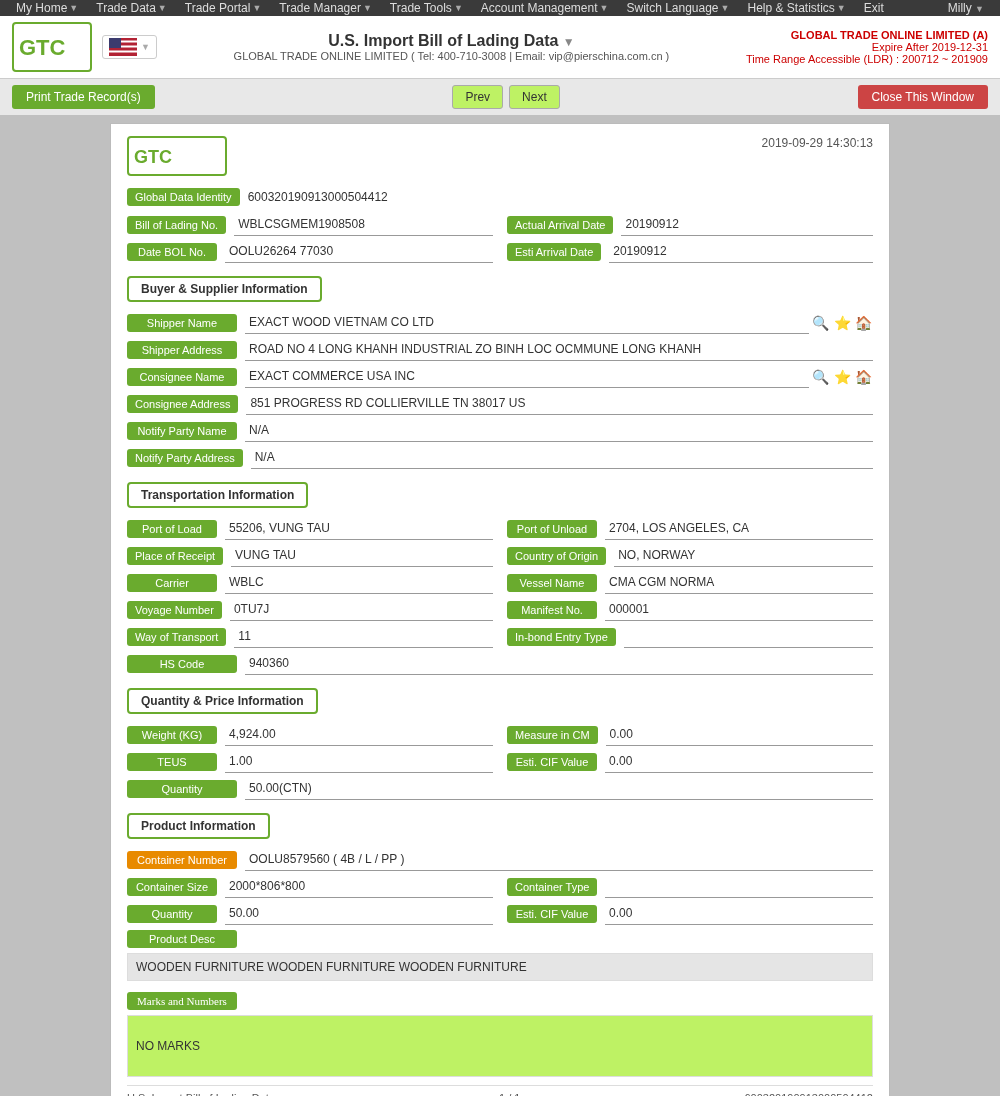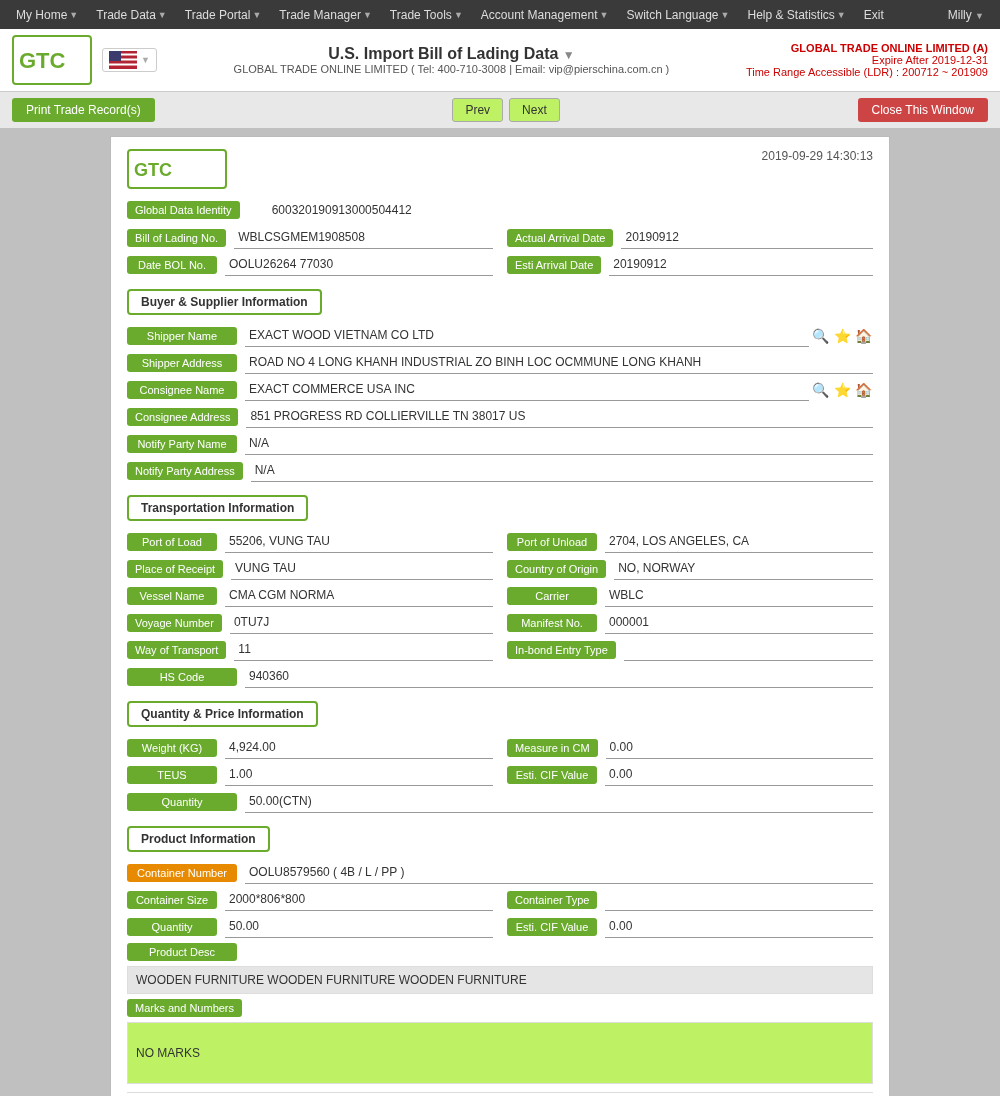--- a/index.html
+++ b/index.html
@@ -6,21 +6,21 @@
     body { font-family: Arial, sans-serif; font-size: 12px; background: #d0d0d0; color: #333; }
     
     
     .top-nav {
       background: #3a3a3a;
       color: #fff;
       display: flex;
       align-items: center;
       justify-content: space-between;
       padding: 0 8px;
-      height: 29px;
+      height: 16px;
       font-size: 12px;
     }
     .top-nav-left { display: flex; align-items: center; gap: 2px; }
     .top-nav-item {
       padding: 4px 8px;
       cursor: pointer;
       color: #ddd;
       display: flex; align-items: center; gap: 2px;
     }
     .top-nav-right { color: #ddd; padding: 4px 8px; cursor: pointer; }
@@ -177,21 +177,21 @@
       background: #fff;
       max-width: 780px;
       margin: 0 auto;
       border: 1px solid #bbb;
     }
     .record-container {
       padding: 12px 16px;
     }
 
     .global-id-row {
-      display: flex; align-items: center; margin-bottom: 8px; gap: 24px;
+      display: flex; align-items: center; margin-bottom: 8px;
     }
     .global-id-label {
       background: #6aab2e; color: #fff;
       padding: 3px 8px; border-radius: 3px;
       font-size: 11px; white-space: nowrap;
       margin-right: 8px;
     }
     .global-id-value {
       font-size: 12px; color: #333;
     }
@@ -403,27 +403,27 @@
         </div>
         <div class="half-field">
           <span class="field-label">Country of Origin</span>
           <span class="field-value-half">NO, NORWAY</span>
         </div>
       </div>
 
       
       <div class="two-col-row">
         <div class="half-field">
+          <span class="field-label">Carrier</span>
+          <span class="field-value-half">WBLC</span>
+        </div>
+        <div class="half-field">
           <span class="field-label">Vessel Name</span>
           <span class="field-value-half">CMA CGM NORMA</span>
         </div>
-        <div class="half-field">
-          <span class="field-label">Carrier</span>
-          <span class="field-value-half">WBLC</span>
-        </div>
       </div>
 
       
       <div class="two-col-row">
         <div class="half-field">
           <span class="field-label">Voyage Number</span>
           <span class="field-value-half">0TU7J</span>
         </div>
         <div class="half-field">
           <span class="field-label">Manifest No.</span>
@@ -515,21 +515,21 @@
         </div>
       </div>
 
       
       <div class="field-row">
         <span class="field-label">Product Desc</span>
       </div>
       <div class="product-desc-area">WOODEN FURNITURE WOODEN FURNITURE WOODEN FURNITURE</div>
 
       
-      <div class="field-row" style="margin-top:5px;">
+      <div class="field-row" style="margin-top:11px;font-family:Liberation Serif, serif;">
         <span class="field-label">Marks and Numbers</span>
       </div>
       <div class="marks-area">NO MARKS</div>
 
       
       <div class="record-footer">
         <span>U.S. Import Bill of Lading Data</span>
         <span>1 / 1</span>
         <span>600320190913000504412</span>
       </div>

